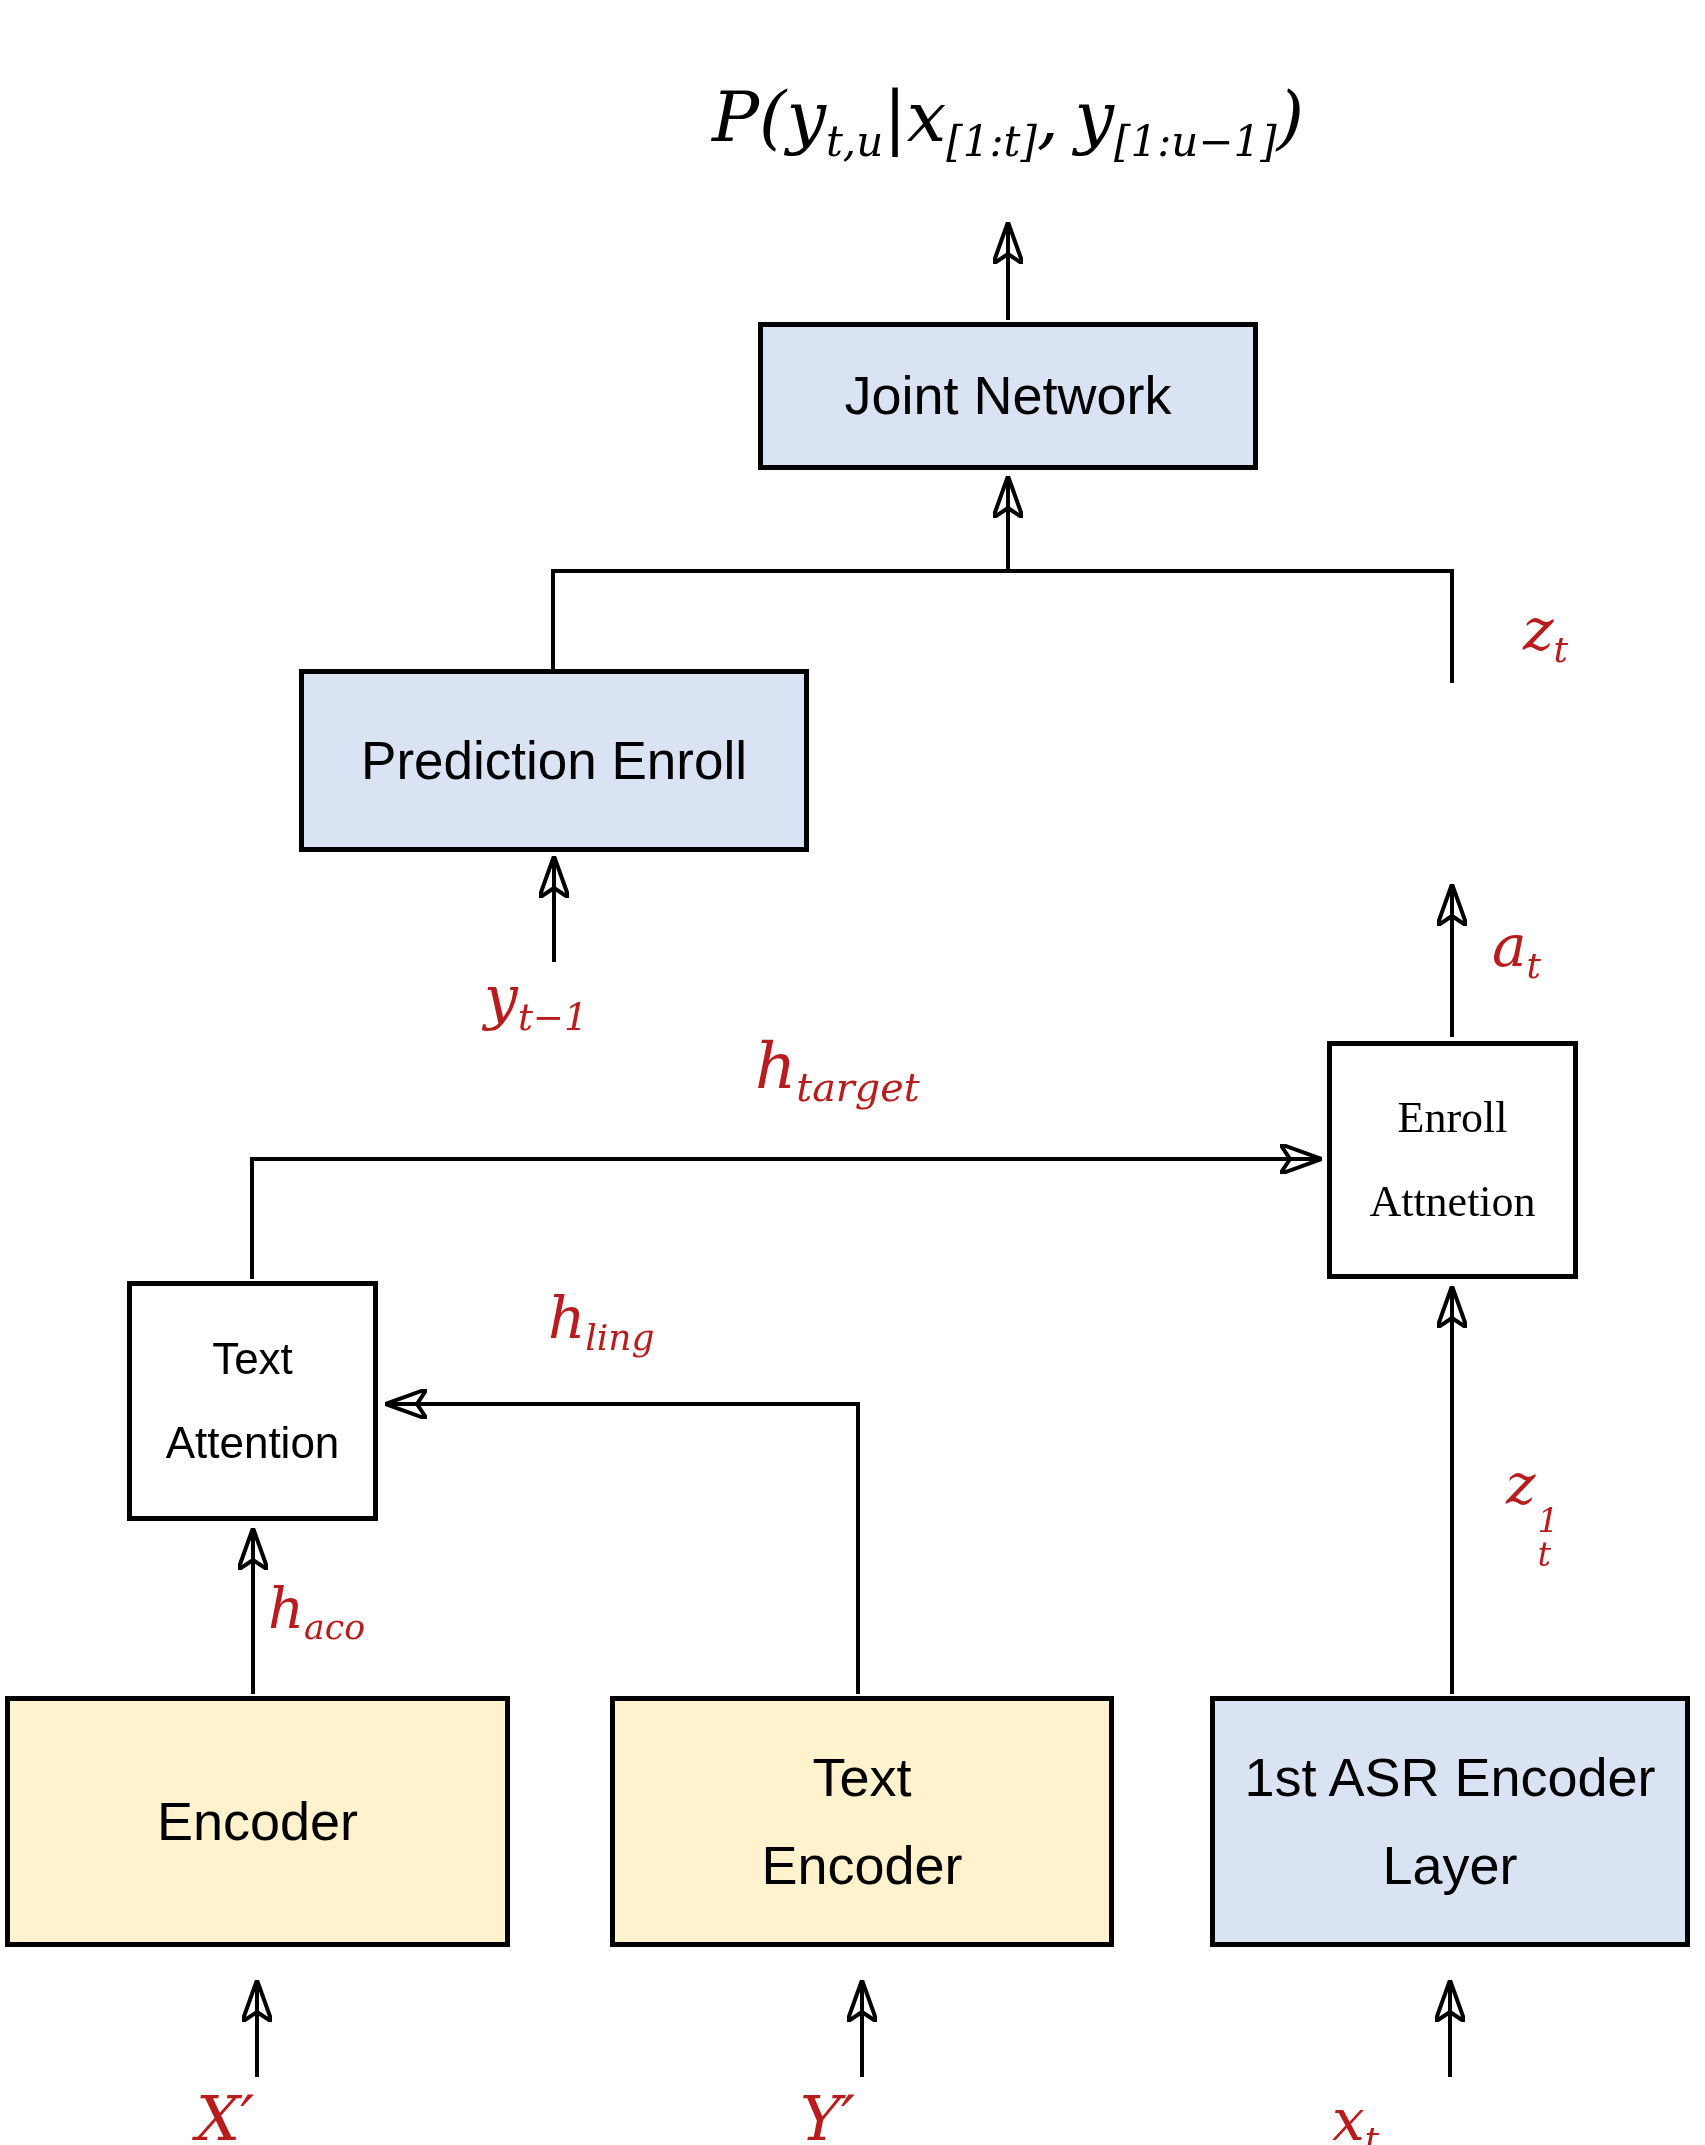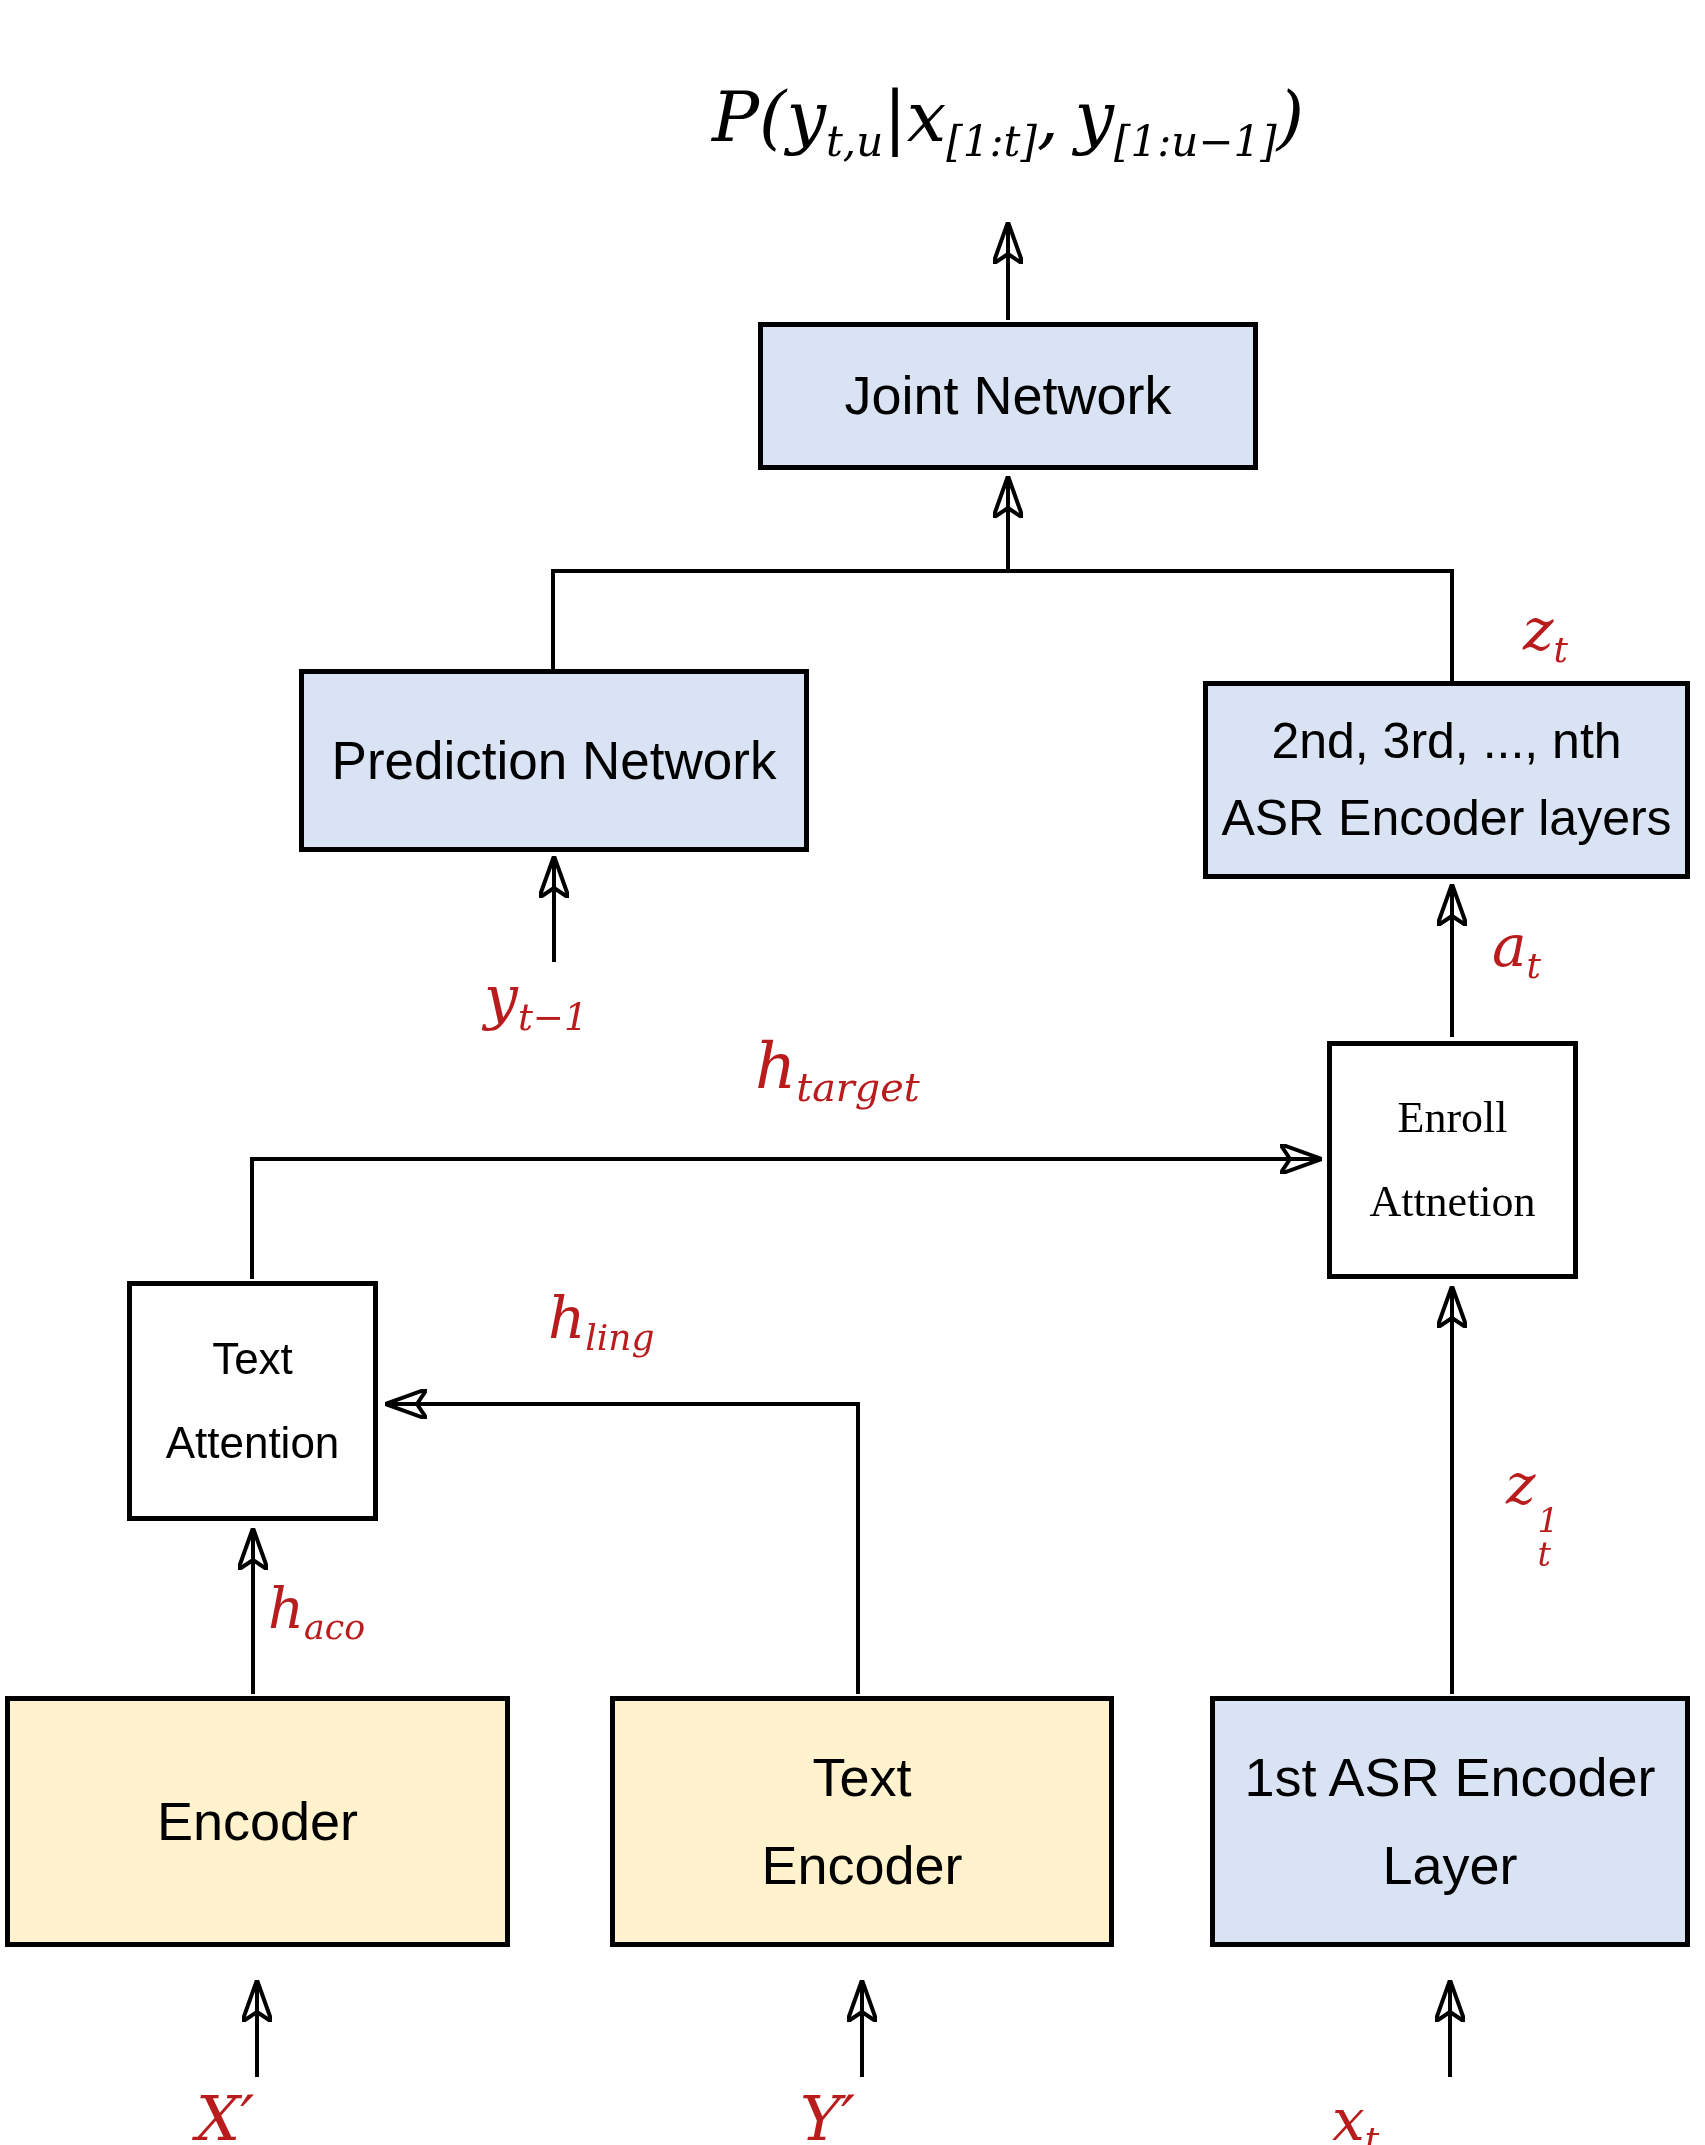--- a/index.html
+++ b/index.html
@@ -100,27 +100,23 @@
     <line x1="1450" y1="2033" x2="1450" y2="1938" marker-end="url(#arrow)"></line>
   </svg>
 
   <div class="formula"><span>P(</span><span>y</span><sub>t,u</sub><span>|</span><span>x</span><sub>[1:t]</sub><span class="comma">,</span><span>y</span><sub>[1:u−1]</sub><span>)</span></div>
 
   <div class="box blue bl-54" style="left:758px;top:278px;width:500px;height:148px;">
     <span>Joint Network</span>
   </div>
 
   <div class="box blue bl-52" style="left:299px;top:625px;width:510px;height:183px;">
-    <span>Prediction Network</span>
+    <span>Prediction Enroll</span>
   </div>
 
-  <div class="box blue bl-50" style="left:1203px;top:637px;width:487px;height:198px;">
-    <span>2nd, 3rd, ..., nth</span>
-    <span>ASR Encoder layers</span>
-  </div>
 
   <div class="box white bl-44" style="left:1327px;top:997px;width:251px;height:238px;font-family:Liberation Serif, serif;">
     <span>Enroll</span>
     <span>Attnetion</span>
   </div>
 
   <div class="box white bl-44" style="left:127px;top:1237px;width:251px;height:240px;">
     <span>Text</span>
     <span>Attention</span>
   </div>

